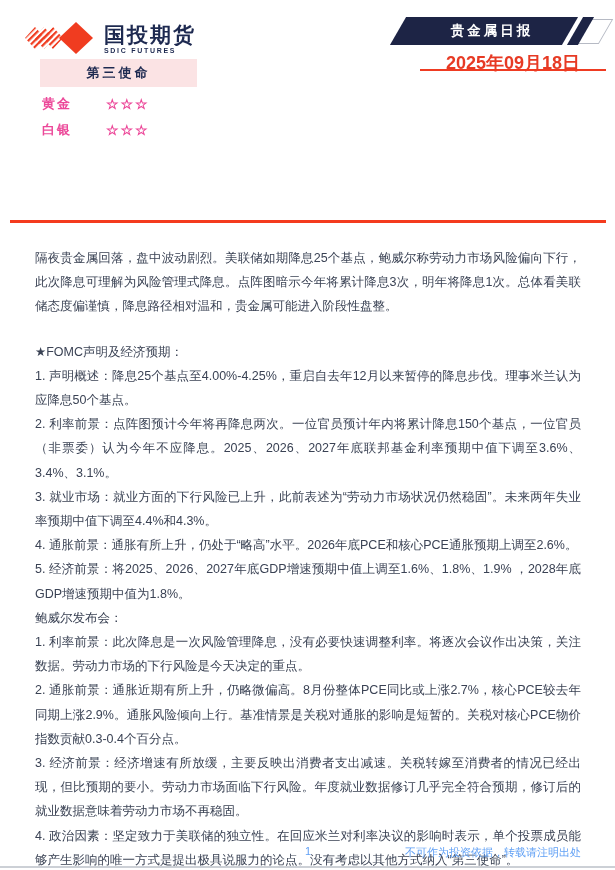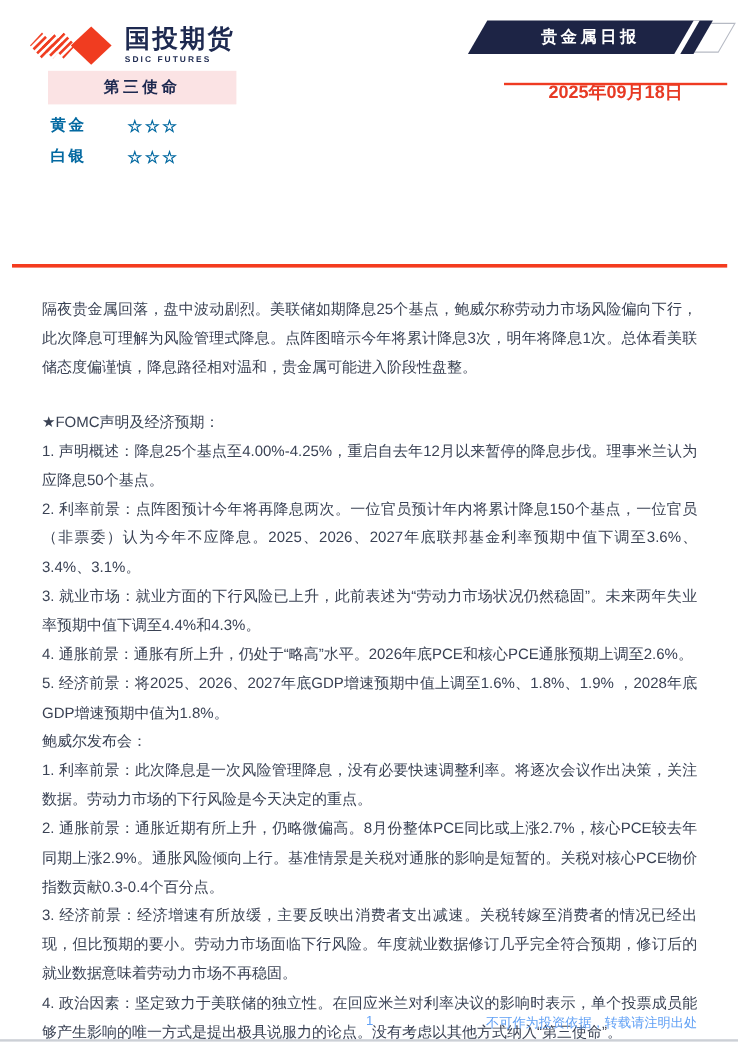--- a/index.html
+++ b/index.html
@@ -4,44 +4,44 @@
 <style>
   html,body { margin:0; padding:0; background:#fff; }
   .page {
     position:relative; width:615px; height:870px; background:#ffffff;
     font-family:"Liberation Sans", sans-serif; overflow:hidden;
   }
 
   
   .logo { position:absolute; left:24px; top:18px; display:flex; align-items:center; }
   .logo-text { margin-left:6px; }
-  .logo-cn { font-size:21px; font-weight:bold; color:#1d2950; letter-spacing:2px; line-height:22px;font-family:Liberation Mono, monospace; }
+  .logo-cn { font-size:21px; font-weight:bold; color:#1d2950; letter-spacing:2px; line-height:22px; }
   .logo-en { font-size:7px; font-weight:bold; color:#1d2950; letter-spacing:1.7px; margin-top:1px; }
 
   
   .banner { position:absolute; left:396px; top:17px; width:214px; height:45px; }
   .banner-ghost { position:absolute; left:14px; top:2px; width:194px; height:23px;
     border:1px solid #b6bac4; transform:skewX(-30deg); }
   .banner-main { position:absolute; left:2px; top:0; width:188px; height:28px;
     background:#1d2445; transform:skewX(-30deg); }
   .banner-slash { position:absolute; left:174px; top:0; width:5px; height:28px;
     background:#ffffff; transform:skewX(-30deg); }
   .banner-label { position:absolute; left:0; top:0; width:192px; line-height:28px;
     text-align:center; color:#ffffff; font-size:13.5px; font-weight:bold; letter-spacing:3px; }
 
-  .date { position:absolute; left:420px; top:68px; width:186px; text-align:center;
-    color:#e73a24; font-weight:bold; font-size:15px; }
+  .date { position:absolute; left:420px; top:51px; width:186px; text-align:center;
+    color:#e73a24; font-weight:bold; font-size:18px; }
   .date-underline { position:absolute; left:420px; top:69px; width:186px; height:2px; background:#ef3b22; }
 
   
   .rating { position:absolute; left:40px; top:59px; width:157px; }
   .rating-title { background:#fbe3e4; color:#1d2950; font-weight:bold; font-size:13px;
     text-align:center; padding:5px 0; letter-spacing:3px; }
-  .rating-row { display:flex; align-items:flex-end; margin-top:8px; padding-left:2px;
-    font-size:13px; color:#0369a1; font-weight:bold; }
+  .rating-row { display:flex; align-items:center; margin-top:8px; padding-left:2px;
+    font-size:13px; color:#ec4899; font-weight:bold; }
   .rating-label { width:64px; letter-spacing:2px; }
   .rating-stars { letter-spacing:2px; font-size:14px; }
 
   
   .analysts { position:absolute; left:390px; top:82px; font-size:12.5px; color:#1d2950; line-height:21px; }
   .analyst-name { font-weight:bold; letter-spacing:1px; }
   .contact-phone { margin-top:13px; }
 
   .red-divider { position:absolute; left:10px; top:220px; width:596px; height:2.5px; background:#f43b1e; }
 

